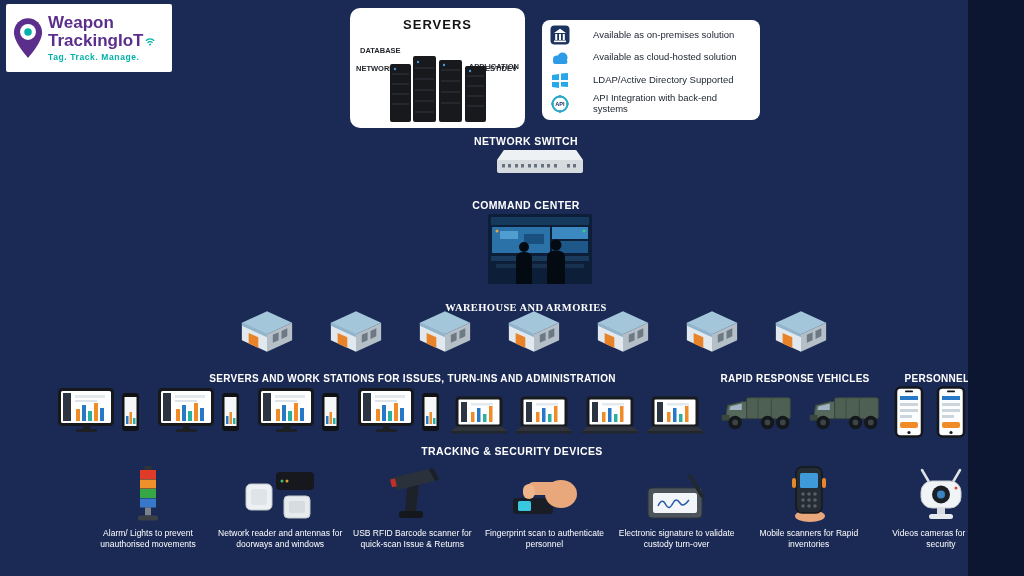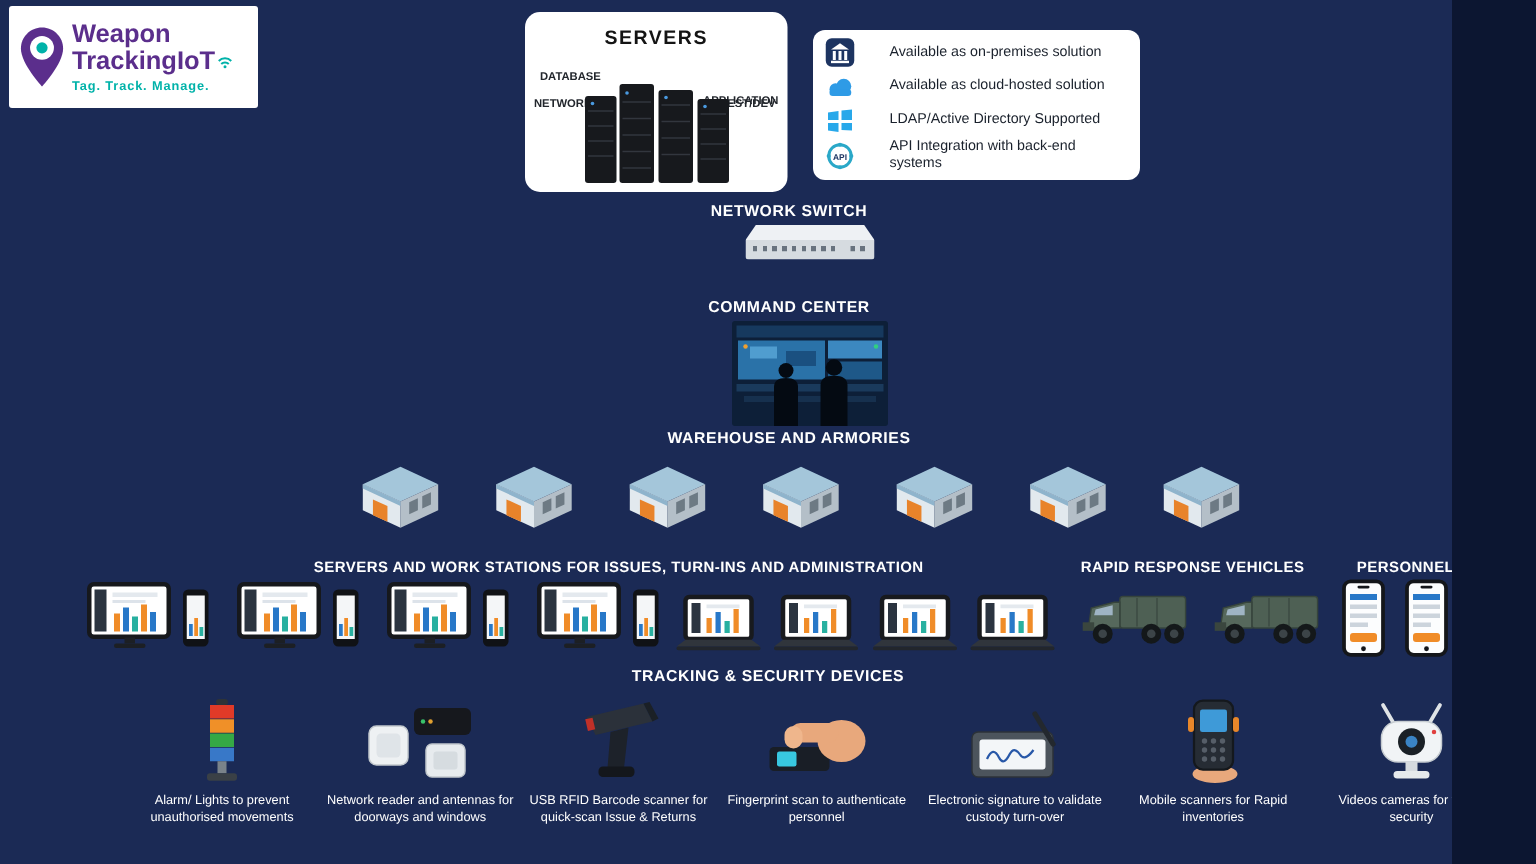--- a/index.html
+++ b/index.html
@@ -35,21 +35,21 @@
                     flex-direction:column; justify-content:space-around; }
   .feat-row { display:flex; align-items:center; gap:23px; }
   .feat-icon { flex:0 0 20px; height:20px; display:flex; align-items:center; justify-content:center; }
   .feat-label { font-size:9.5px; font-weight:500; color:#1a212c; line-height:1.15; }
 
   
   .clabel { position:absolute; left:28px; width:996px; text-align:center; color:#ffffff;
             font-size:10.5px; font-weight:bold; letter-spacing:0.4px; }
   .lbl-switch  { top:135px; }
   .lbl-command { top:199px; }
-  .lbl-wh      { top:286px; }
+  .lbl-wh      { top:302px;font-family:Liberation Serif, serif; }
   .lbl-track   { top:445px; left:12px; width:1000px; }
   .rowlabel { position:absolute; top:373px; color:#ffffff; font-size:10px; font-weight:bold;
               letter-spacing:0.3px; text-align:center; }
   .lbl-ws  { left:115px; width:595px; }
   .lbl-veh { left:697px; width:196px; }
   .lbl-per { left:878px; width:118px; }
 
   
   .switch { position:absolute; left:497px; top:150px; width:86px; }
   .switch-top { height:10px; background:#eef1f4; clip-path:polygon(8% 0, 92% 0, 100% 100%, 0 100%); }

